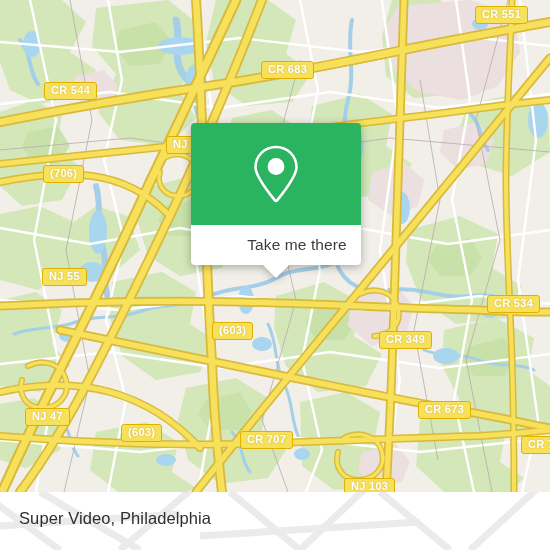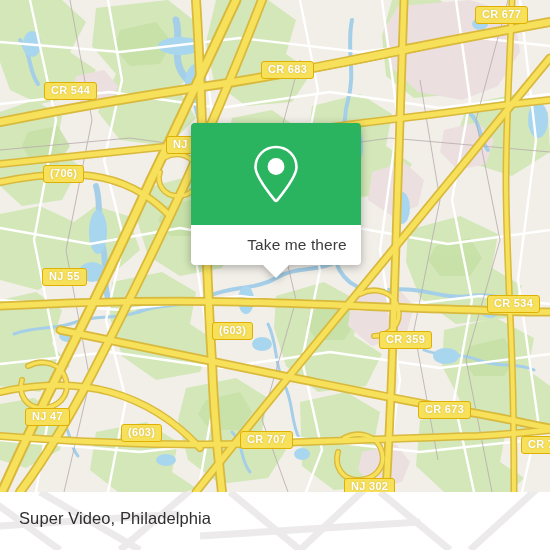--- a/index.html
+++ b/index.html
@@ -328,35 +328,35 @@
           <path d="M512,0 C510,60 506,120 506,180 C506,240 510,300 512,360 C514,420 514,458 514,492" stroke-width="4"></path>
           <path d="M164,158 C178,150 194,156 198,170 C202,184 192,196 178,196 C164,196 156,184 160,172" stroke-width="3.4"></path>
           <path d="M28,366 C44,358 62,364 66,380 C70,396 58,408 42,408 C26,408 18,394 22,380" stroke-width="3.4"></path>
           <path d="M344,438 C360,430 378,436 382,452 C386,468 374,480 358,480 C342,480 334,466 338,452" stroke-width="3.4"></path>
           <path d="M360,294 C376,286 394,292 398,308 C402,324 390,336 374,336" stroke-width="3.4"></path>
         </g>
 
       </g>
     </svg>
 
-    <div class="shield" style="left:475px; top:6px;">CR 677</div>
+    <div class="shield" style="left:475px; top:6px;">CR 551</div>
     <div class="shield" style="left:261px; top:61px;">CR 683</div>
     <div class="shield" style="left:44px;  top:82px;">CR 544</div>
     <div class="shield" style="left:166px; top:136px;">NJ</div>
     <div class="shield" style="left:43px;  top:165px;">(706)</div>
     <div class="shield" style="left:42px;  top:268px;">NJ 55</div>
     <div class="shield" style="left:487px; top:295px;">CR 534</div>
     <div class="shield" style="left:212px; top:322px;">(603)</div>
-    <div class="shield" style="left:379px; top:331px;">CR 359</div>
+    <div class="shield" style="left:379px; top:331px;">CR 349</div>
     <div class="shield" style="left:418px; top:401px;">CR 673</div>
     <div class="shield" style="left:25px;  top:408px;">NJ 47</div>
     <div class="shield" style="left:121px; top:424px;">(603)</div>
     <div class="shield" style="left:240px; top:431px;">CR 707</div>
     <div class="shield" style="left:521px; top:436px;">CR 7</div>
-    <div class="shield" style="left:344px; top:478px;">NJ 302</div>
+    <div class="shield" style="left:344px; top:478px;">NJ 103</div>
 
     <div id="popup">
       <div id="popup-top">
         <svg width="54" height="62" viewBox="0 0 54 62">
           <path d="M27 4 C15.5 4 6.5 13 6.5 24.2 C6.5 33.5 20 50 26 57.5 C26.5 58.1 27.5 58.1 28 57.5 C34 50 47.5 33.5 47.5 24.2 C47.5 13 38.5 4 27 4 Z" fill="none" stroke="#ffffff" stroke-width="2.6"></path>
           <circle cx="27" cy="23.5" r="8.4" fill="#ffffff"></circle>
         </svg>
       </div>
       <div id="popup-bottom">
         <span id="popup-label">Take me there</span>

